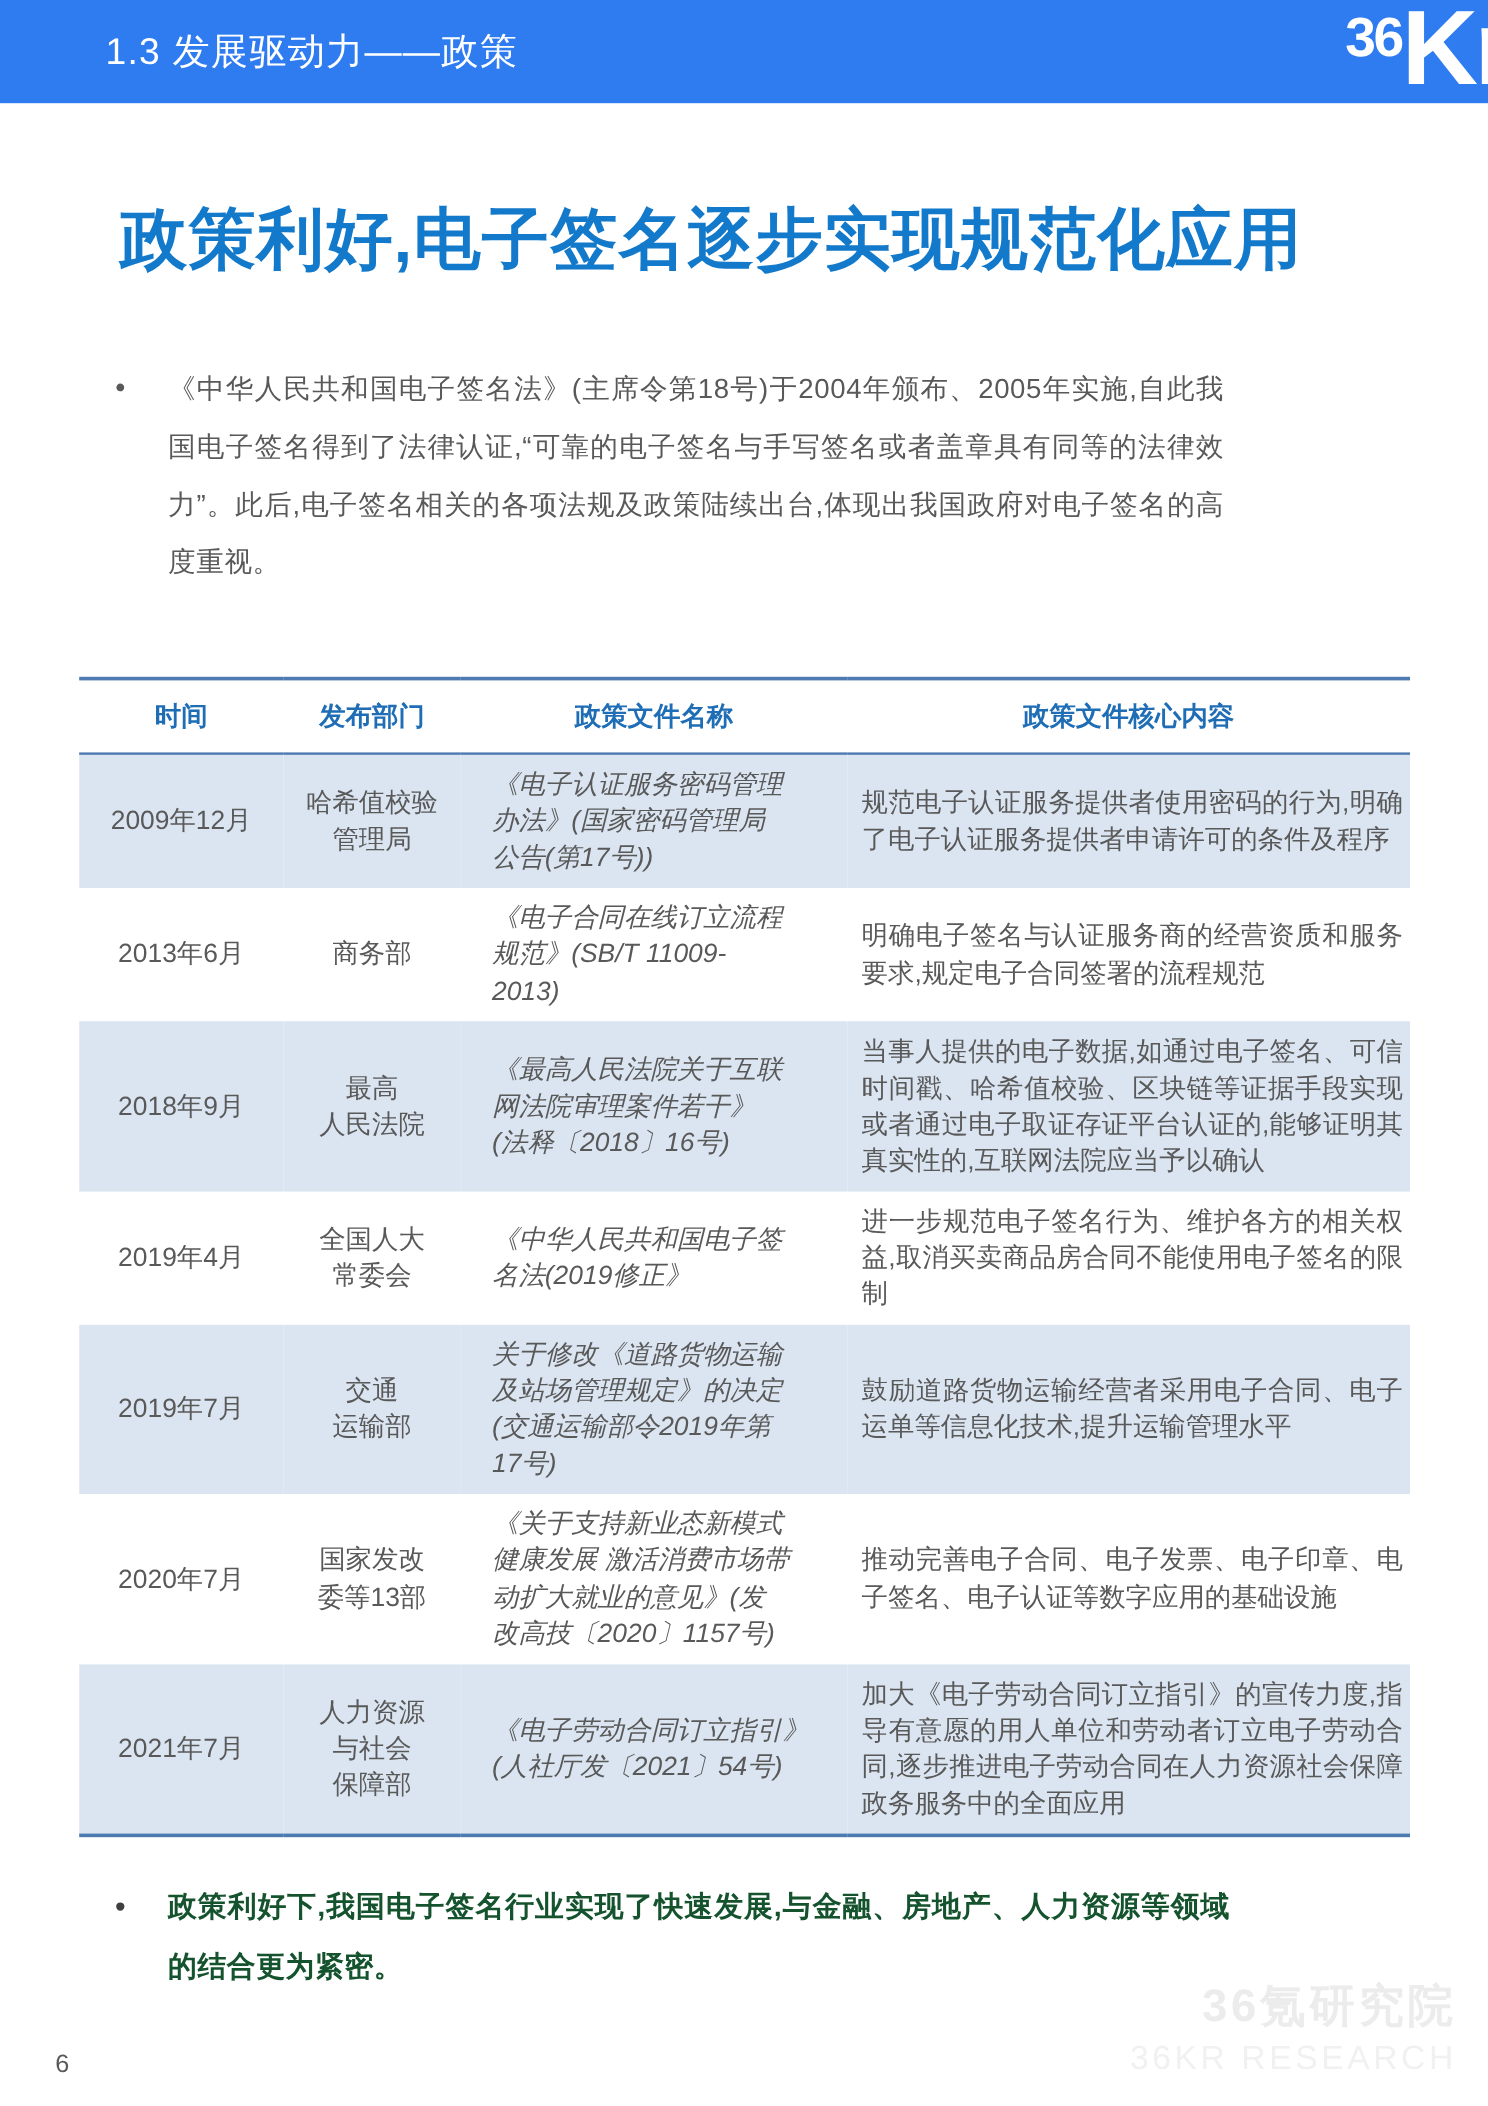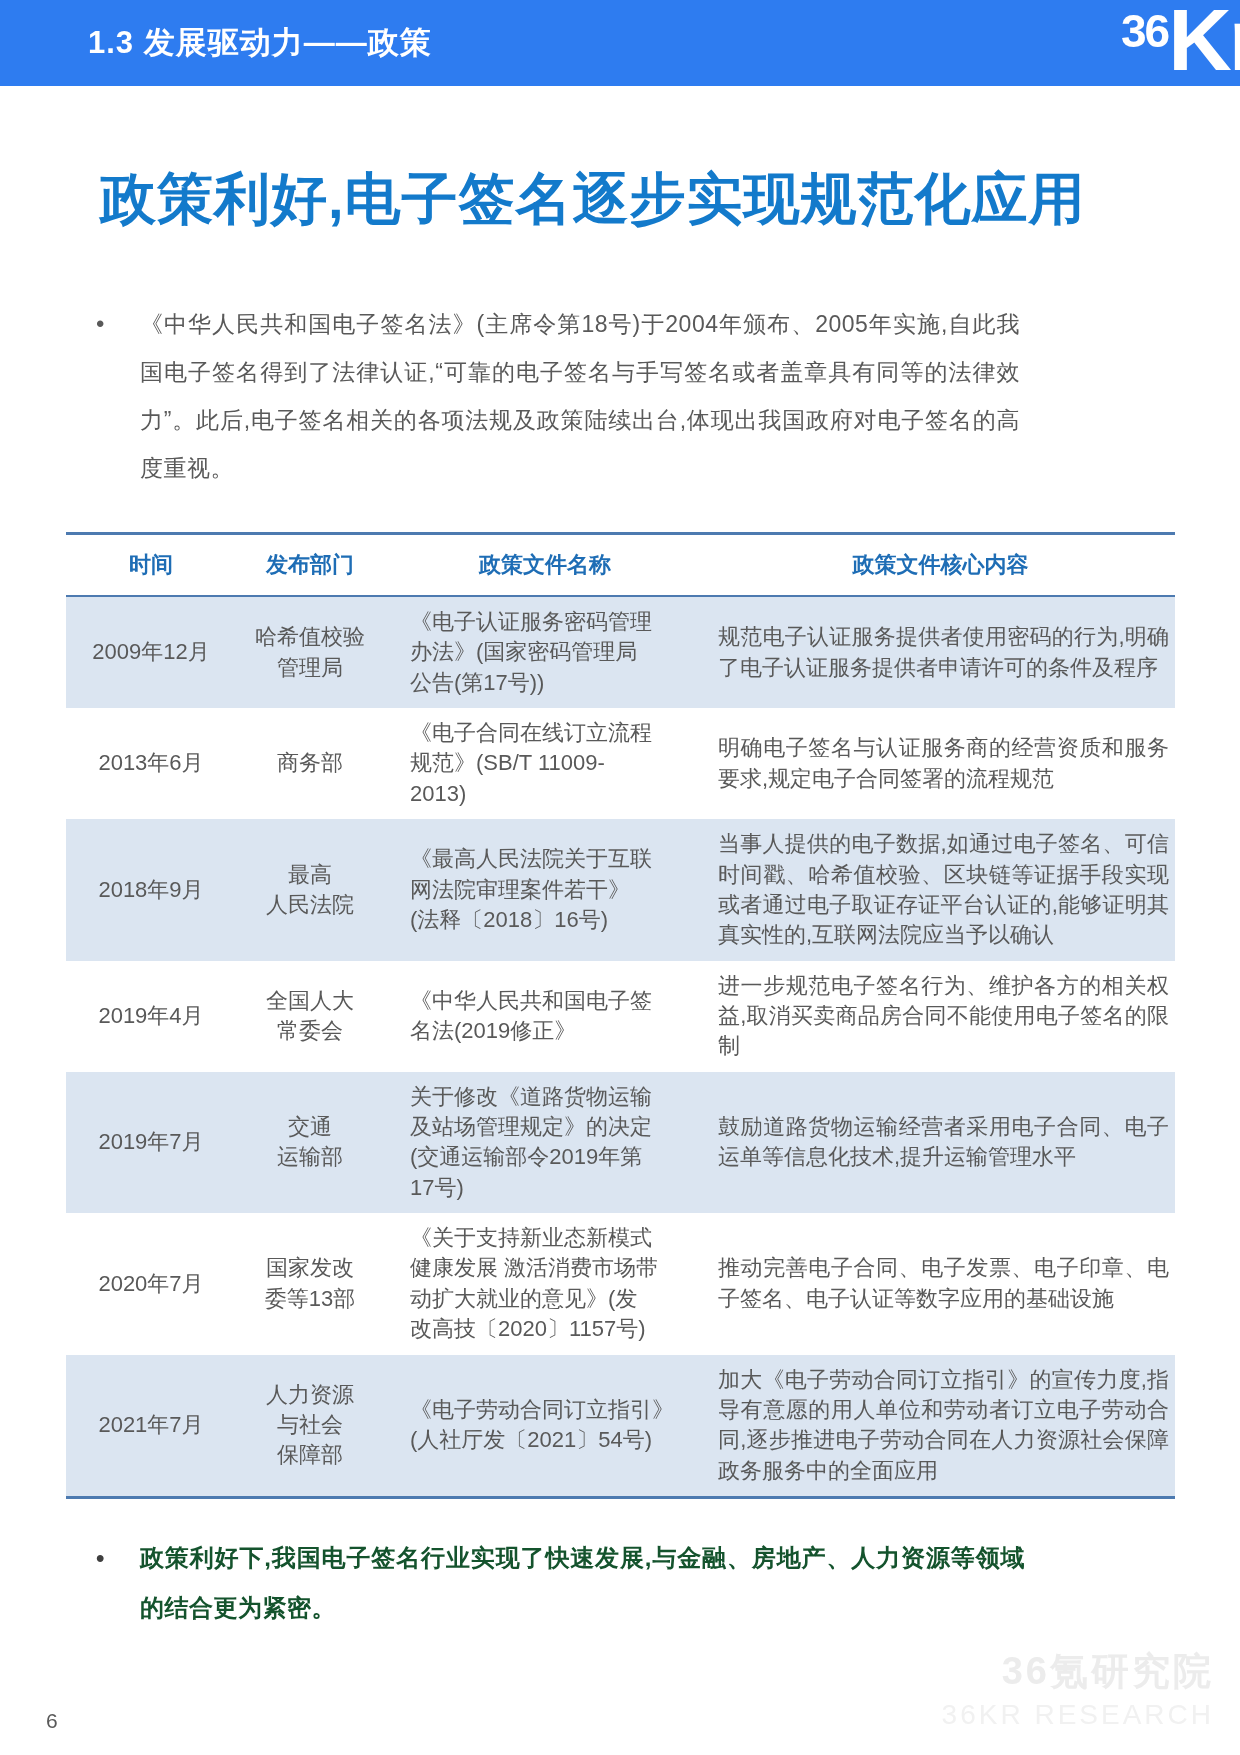--- a/index.html
+++ b/index.html
@@ -7,52 +7,52 @@
   body { font-family:"Liberation Sans","DejaVu Sans",sans-serif; }
   .page {
     position:relative; width:1240px; height:1755px; margin:0 auto;
     background:#ffffff; overflow:hidden;
   }
   
   .top-bar {
     position:relative; height:86px; background:#2e7cf0;
     display:flex; align-items:center; padding-left:88px; overflow:hidden;
   }
-  .section-title { color:#ffffff; font-size:31px; font-weight:bold; letter-spacing:1px; }
+  .section-title { color:#ffffff; font-size:31px; font-weight:normal; letter-spacing:1px; }
   .logo { position:absolute; right:-20px; top:0; display:flex; align-items:flex-start; color:#ffffff; }
   .logo-36 { font-size:46px; font-weight:800; line-height:1; margin-top:8px; letter-spacing:-2px; }
   .logo-kr { font-size:88px; font-weight:800; line-height:0.92; letter-spacing:-3px; }
   
   .content { padding:0 66px; }
   .page-title {
     padding-top:76px; padding-left:34px;
     color:#137acb; font-size:56px; font-weight:bold; letter-spacing:1px;
   }
   .bullet-item { display:flex; margin-top:62px; padding-left:30px; }
   .bullet-dot { width:44px; flex:0 0 44px; color:#595959; font-size:24px; line-height:48px; }
   .bullet-text {
     width:880px; color:#595959; font-size:23px; line-height:48px;
     text-align:justify; letter-spacing:0.5px;
   }
   
   .policy-table {
-    width:1109px; margin-top:40px; border-collapse:collapse; table-layout:fixed;
+    width:1109px; margin-top:72px; border-collapse:collapse; table-layout:fixed;
     border-top:3px solid #4d7ab0; border-bottom:3px solid #4d7ab0;
   }
   .policy-table th {
     color:#1e6db5; font-size:22px; font-weight:bold; text-align:center;
     padding:15px 4px; background:#ffffff; border-bottom:2px solid #4d7ab0;
   }
   .policy-table td {
     color:#595959; font-size:22px; line-height:1.38; vertical-align:middle;
     padding:10px 6px; text-align:center;
   }
   .policy-table tbody tr:nth-child(odd) { background:#dbe5f1; }
   .policy-table td.cell-dept { white-space:pre-line; }
-  .policy-table td.cell-doc { white-space:pre-line; text-align:left; padding-left:26px; padding-right:8px; }
+  .policy-table td.cell-doc { white-space:pre-line; text-align:left; padding-left:26px; padding-right:8px;font-style:italic; }
   .policy-table td.cell-content { text-align:left; padding-left:12px; padding-right:6px; text-align:justify; }
   
   .table-caption { margin-top:20px; color:#4a4a4a; font-size:19px; letter-spacing:0.5px; }
   .closing .bullet-dot { color:#3f3f3f; font-weight:bold; line-height:50px; }
   .closing { margin-top:34px; }
   .closing .bullet-text {
     color:#14532d; font-weight:bold; font-size:24px; line-height:50px; width:885px;
   }
   
   .page-number { position:absolute; left:46px; bottom:22px; color:#595959; font-size:21px; }

